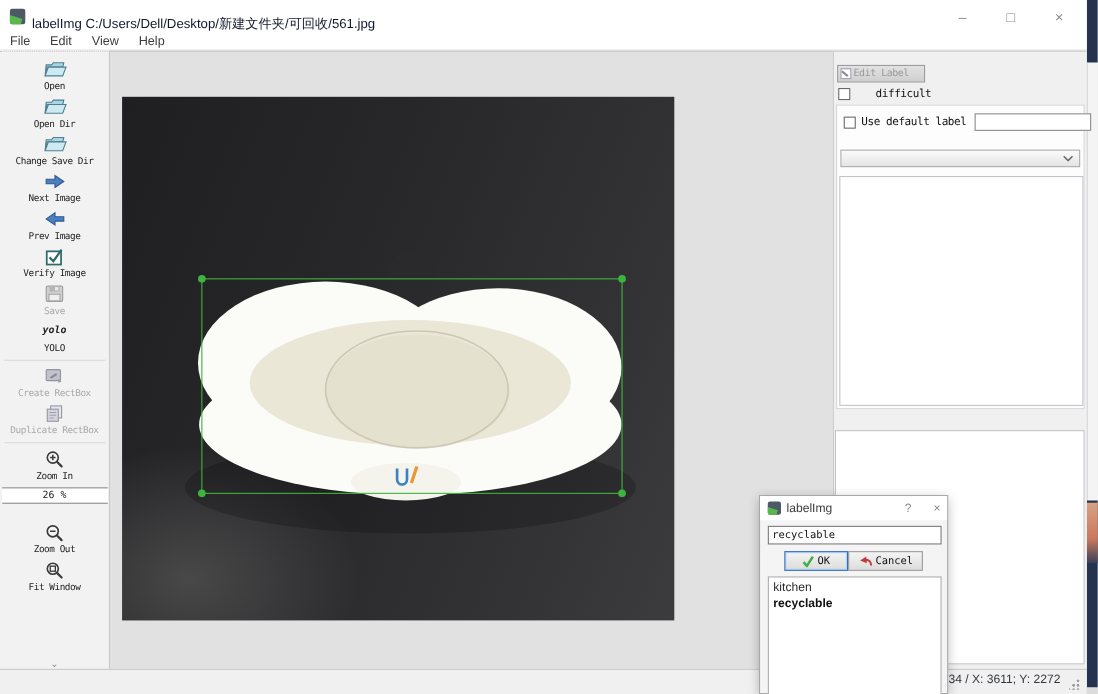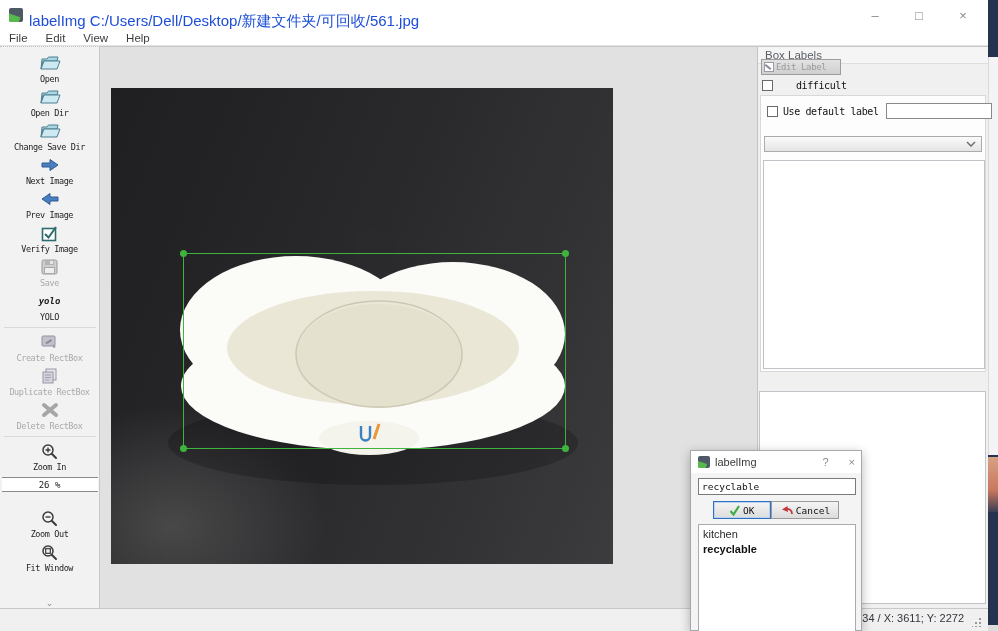--- a/index.html
+++ b/index.html
@@ -17,21 +17,21 @@
   #bg-strip .salmon { position:absolute; left:0; top:457px; width:10px; height:55px; background:linear-gradient(180deg,#d8a184,#c9785e 60%,#3a3f55); }
   #bg-strip .gray-bottom { position:absolute; left:0; top:625px; width:10px; height:6px; background:#dcdcdc; }
 
   
   #app { position:absolute; left:0; top:0; width:988px; height:631px; background:#ffffff; border-right:1px solid #b8bcc2; }
 
   
   #titlebar { position:absolute; left:0; top:0; width:988px; height:30px; background:#ffffff; display:flex; align-items:center; }
   #app-icon { width:14px; height:14px; margin:0 6px 0 9px; border-radius:2px; position:relative; overflow:hidden; background:#4d5a66; flex:0 0 auto; }
   #app-icon::after { content:""; position:absolute; left:-3px; bottom:-4px; width:13px; height:11px; background:#57b94c; transform:rotate(18deg); }
-  #title-text { font-size:15px; color:#1d4ed8; white-space:nowrap;margin-top:12px; }
+  #title-text { font-size:12px; color:#0f172a; white-space:nowrap;margin-top:12px; }
   #win-controls { position:absolute; right:14px; top:0; height:30px; display:flex; align-items:center; gap:22px; }
   .win-btn { width:22px; height:22px; display:flex; align-items:center; justify-content:center; color:#8a8a8a; font-size:13px; cursor:default; }
 
   
   #menubar { position:absolute; left:0; top:30px; width:988px; height:16px; background:#ffffff; display:flex; align-items:center; border-bottom:1px solid #e3e3e3; }
   .menu-item { font-size:11.5px; color:#3c3c3c; padding:0 9px; height:16px; display:flex; align-items:center; }
 
   
   #main { position:absolute; left:0; top:46px; width:988px; height:562px; display:flex; }
 
@@ -235,28 +235,20 @@
           <span class="t-icon">
             <svg width="17" height="16" viewBox="0 0 17 16">
                 <rect x="5" y="1" width="10" height="11" fill="#e6e6ee" stroke="#9898a4"></rect>
                 <rect x="2" y="4" width="10" height="11" fill="#d4d4de" stroke="#9898a4"></rect>
                 <path d="M4 7 h6 M4 9.5 h6 M4 12 h4" stroke="#a0a0ac" stroke-width="1"></path>
               </svg>
           </span>
           <span class="t-label">Duplicate RectBox</span>
         </div>
 
-        <div class="tool disabled">
-          <span class="t-icon">
-            <svg width="18" height="16" viewBox="0 0 18 16">
-                <path d="M3 3 L15 13 M15 3 L3 13" stroke="#a6a6a6" stroke-width="4" stroke-linecap="round"></path>
-              </svg>
-          </span>
-          <span class="t-label">Delete RectBox</span>
-        </div>
 
         <div class="tool-sep"></div>
 
         <div class="tool">
           <span class="t-icon">
             <svg width="17" height="17" viewBox="0 0 17 17">
                 <circle cx="7" cy="7" r="5" fill="#f4f4f4" stroke="#3a3a3a" stroke-width="1.5"></circle>
                 <path d="M11 11 L15 15" stroke="#3a3a3a" stroke-width="2" stroke-linecap="round"></path>
                 <path d="M7 4.5 v5 M4.5 7 h5" stroke="#3a3a3a" stroke-width="1.4"></path>
               </svg>
@@ -309,21 +301,20 @@
           <div id="bbox">
             <div class="handle tl"></div>
             <div class="handle tr"></div>
             <div class="handle bl"></div>
             <div class="handle br"></div>
           </div>
         </div>
       </div>
 
       <div id="dock">
-        <div class="dock-header">Box Labels</div>
 
         <div id="edit-label-btn">
           <span class="mini-icon"></span>
           <span class="btn-txt">Edit Label</span>
         </div>
 
         <div id="difficult-row" class="cbx-row">
           <span class="cbx"></span>
           <span class="cbx-label">difficult</span>
         </div>

